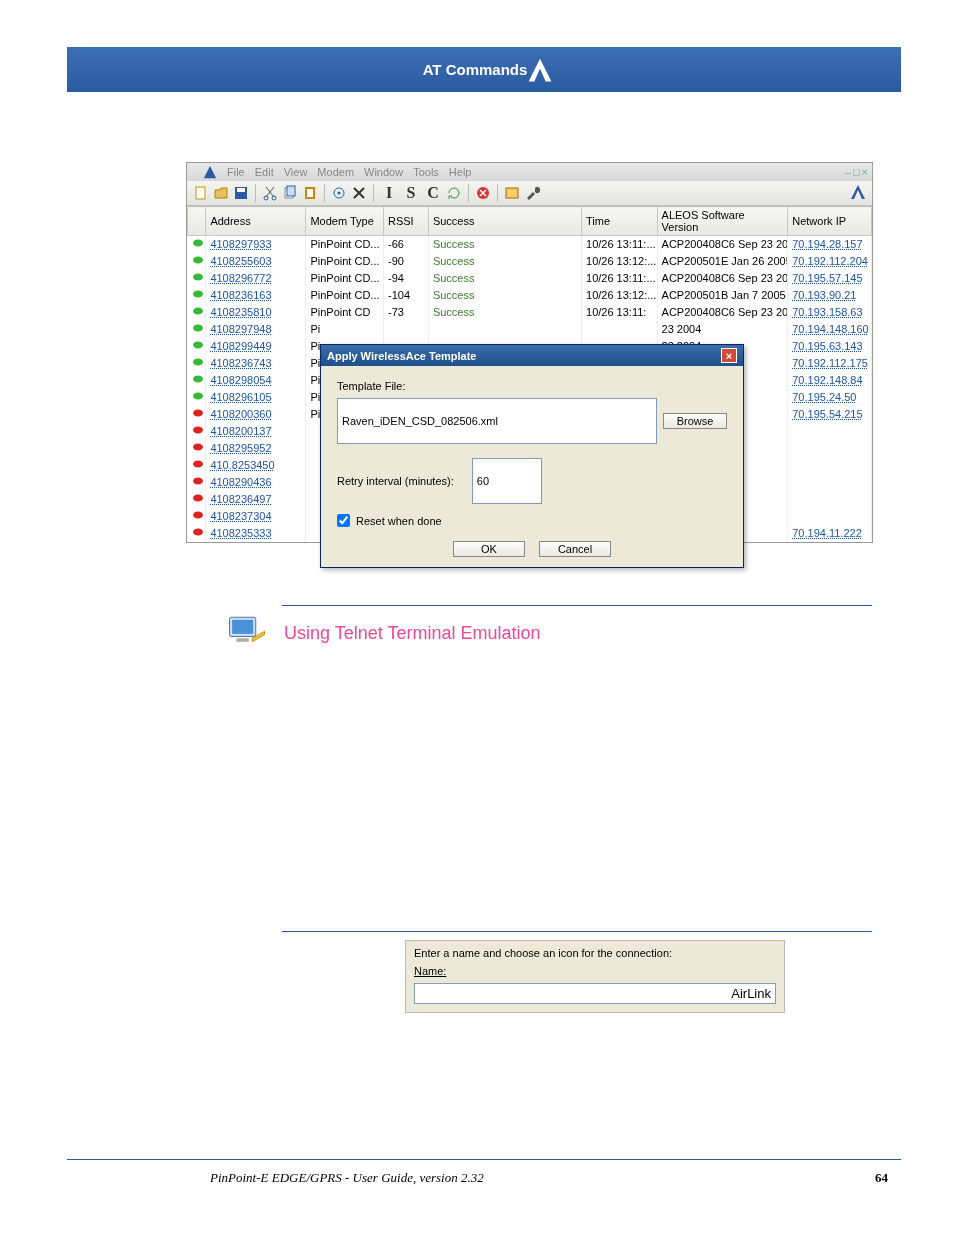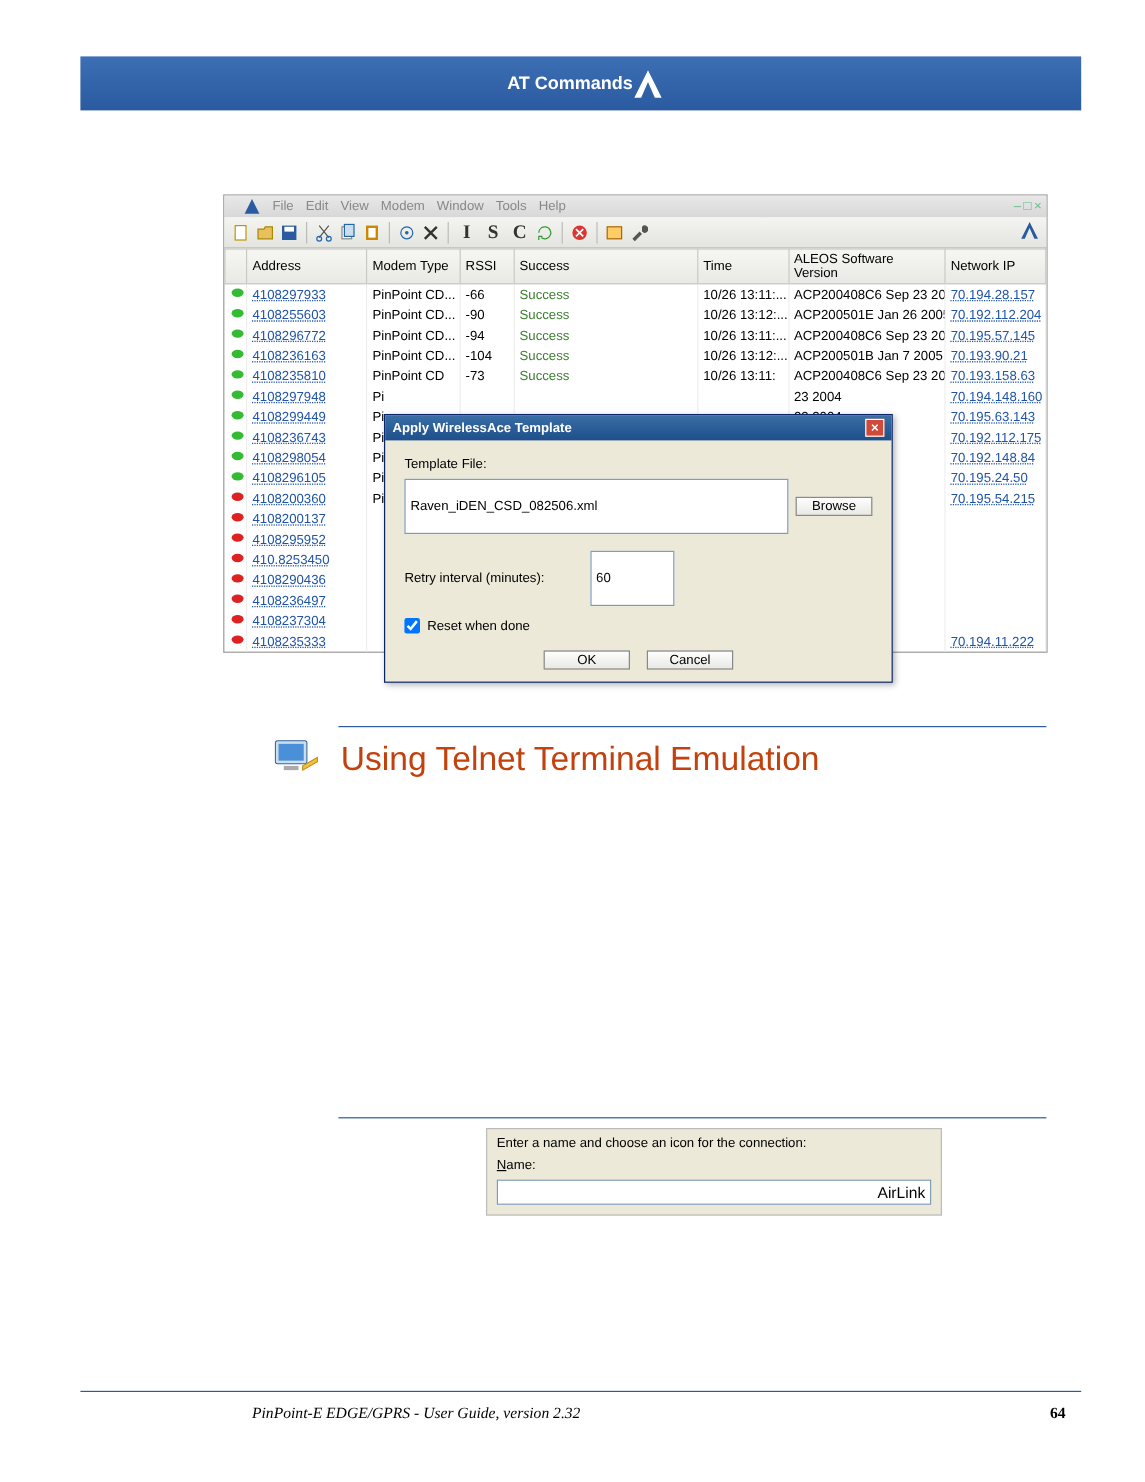--- a/index.html
+++ b/index.html
@@ -43,27 +43,27 @@
   .dlg-title { background: linear-gradient(#3a6ea5,#1d4f8c); color: #fff; font-weight: bold; padding: 3px 6px; display: flex; justify-content: space-between; align-items: center; }
   .dlg-close { width: 16px; height: 15px; background: #d04a3a; border: 1px solid #fff; display: flex; align-items: center; justify-content: center; color: #fff; font-size: 11px; font-weight: bold; }
   .dlg-body { padding: 14px 16px 10px; }
   .dlg-row { display: flex; align-items: center; gap: 6px; margin: 6px 0; }
   .dlg-input { border: 1px solid #7f9db9; background: #fff; font-size: 11px; padding: 16px 4px; font-family: Tahoma, Arial, sans-serif; }
   .btn { background: linear-gradient(#fefefe,#e8e8e4); border: 1px solid #888; padding: 1px 0; font-size: 11px; font-family: Tahoma, Arial, sans-serif; }
   .btns { text-align: center; margin-top: 14px; display: flex; justify-content: center; gap: 14px; }
   .chk { width: 13px; height: 13px; }
 
   .section2 { position: absolute; top: 612px; left: 226px; display: flex; align-items: center; gap: 16px; }
-  .section2 h2 { font-family: "Segoe UI", "Myriad Pro", Arial, sans-serif; font-weight: normal; font-size: 28px; color: #c2410c; }
+  .section2 h2 { font-family: "Segoe UI", "Myriad Pro", Arial, sans-serif; font-weight: normal; font-size: 18px; color: #ec4899; }
   .comp-icon { width: 42px; height: 42px; }
 
   .hr-thin { position: absolute; left: 282px; width: 590px; border-top: 1px solid #2a5aa0; }
 
   .screenshot2 { position: absolute; top: 940px; left: 405px; width: 380px; background: #ece9d8; border: 1px solid #bbb; padding: 6px 8px 8px; font-family: Tahoma, Arial, sans-serif; font-size: 11px; }
-  .screenshot2 .fld { margin-top: 6px; }
+  .screenshot2 .fld { margin-top: 6px; text-decoration: underline; }
   .screenshot2 input { width: 100%; border: 1px solid #7f9db9; padding: 2px 4px; font-size: 13px; background: #fff; text-align: right; }
   .ul-char { text-decoration: underline; }
 
   .footer-line { position: absolute; top: 1159px; left: 67px; right: 53px; border-top: 1px solid #2a5aa0; }
   .footer { position: absolute; top: 1170px; left: 210px; right: 66px; display: flex; justify-content: space-between; font-family: Georgia, "Times New Roman", serif; }
   .footer .ft-l { font-style: italic; font-size: 13px; }
   .footer .ft-r { font-weight: bold; font-size: 13px; }
 </style>
 </head>
 <body>
@@ -427,21 +427,21 @@
         <span class="dlg-close">×</span>
       </div>
       <div class="dlg-body">
         <div>Template File:</div>
         <div class="dlg-row">
           <input class="dlg-input" style="flex: 1 1 0%;" value="Raven_iDEN_CSD_082506.xml">
           <button class="btn" style="width:64px">Browse</button>
         </div>
         <div class="dlg-row" style="margin-top:14px">
           <span>Retry interval (minutes):</span>
-          <input class="dlg-input" style="width: 70px; margin-left: 32px;" value="60">
+          <input class="dlg-input" style="width: 70px; margin-left: 12px;" value="60">
         </div>
         <div class="dlg-row" style="margin-top:10px">
           <input type="checkbox" class="chk" checked="" style="">
           <span>Reset when done</span>
         </div>
         <div class="btns">
           <button class="btn" style="width:72px">OK</button>
           <button class="btn" style="width:72px">Cancel</button>
         </div>
       </div>

